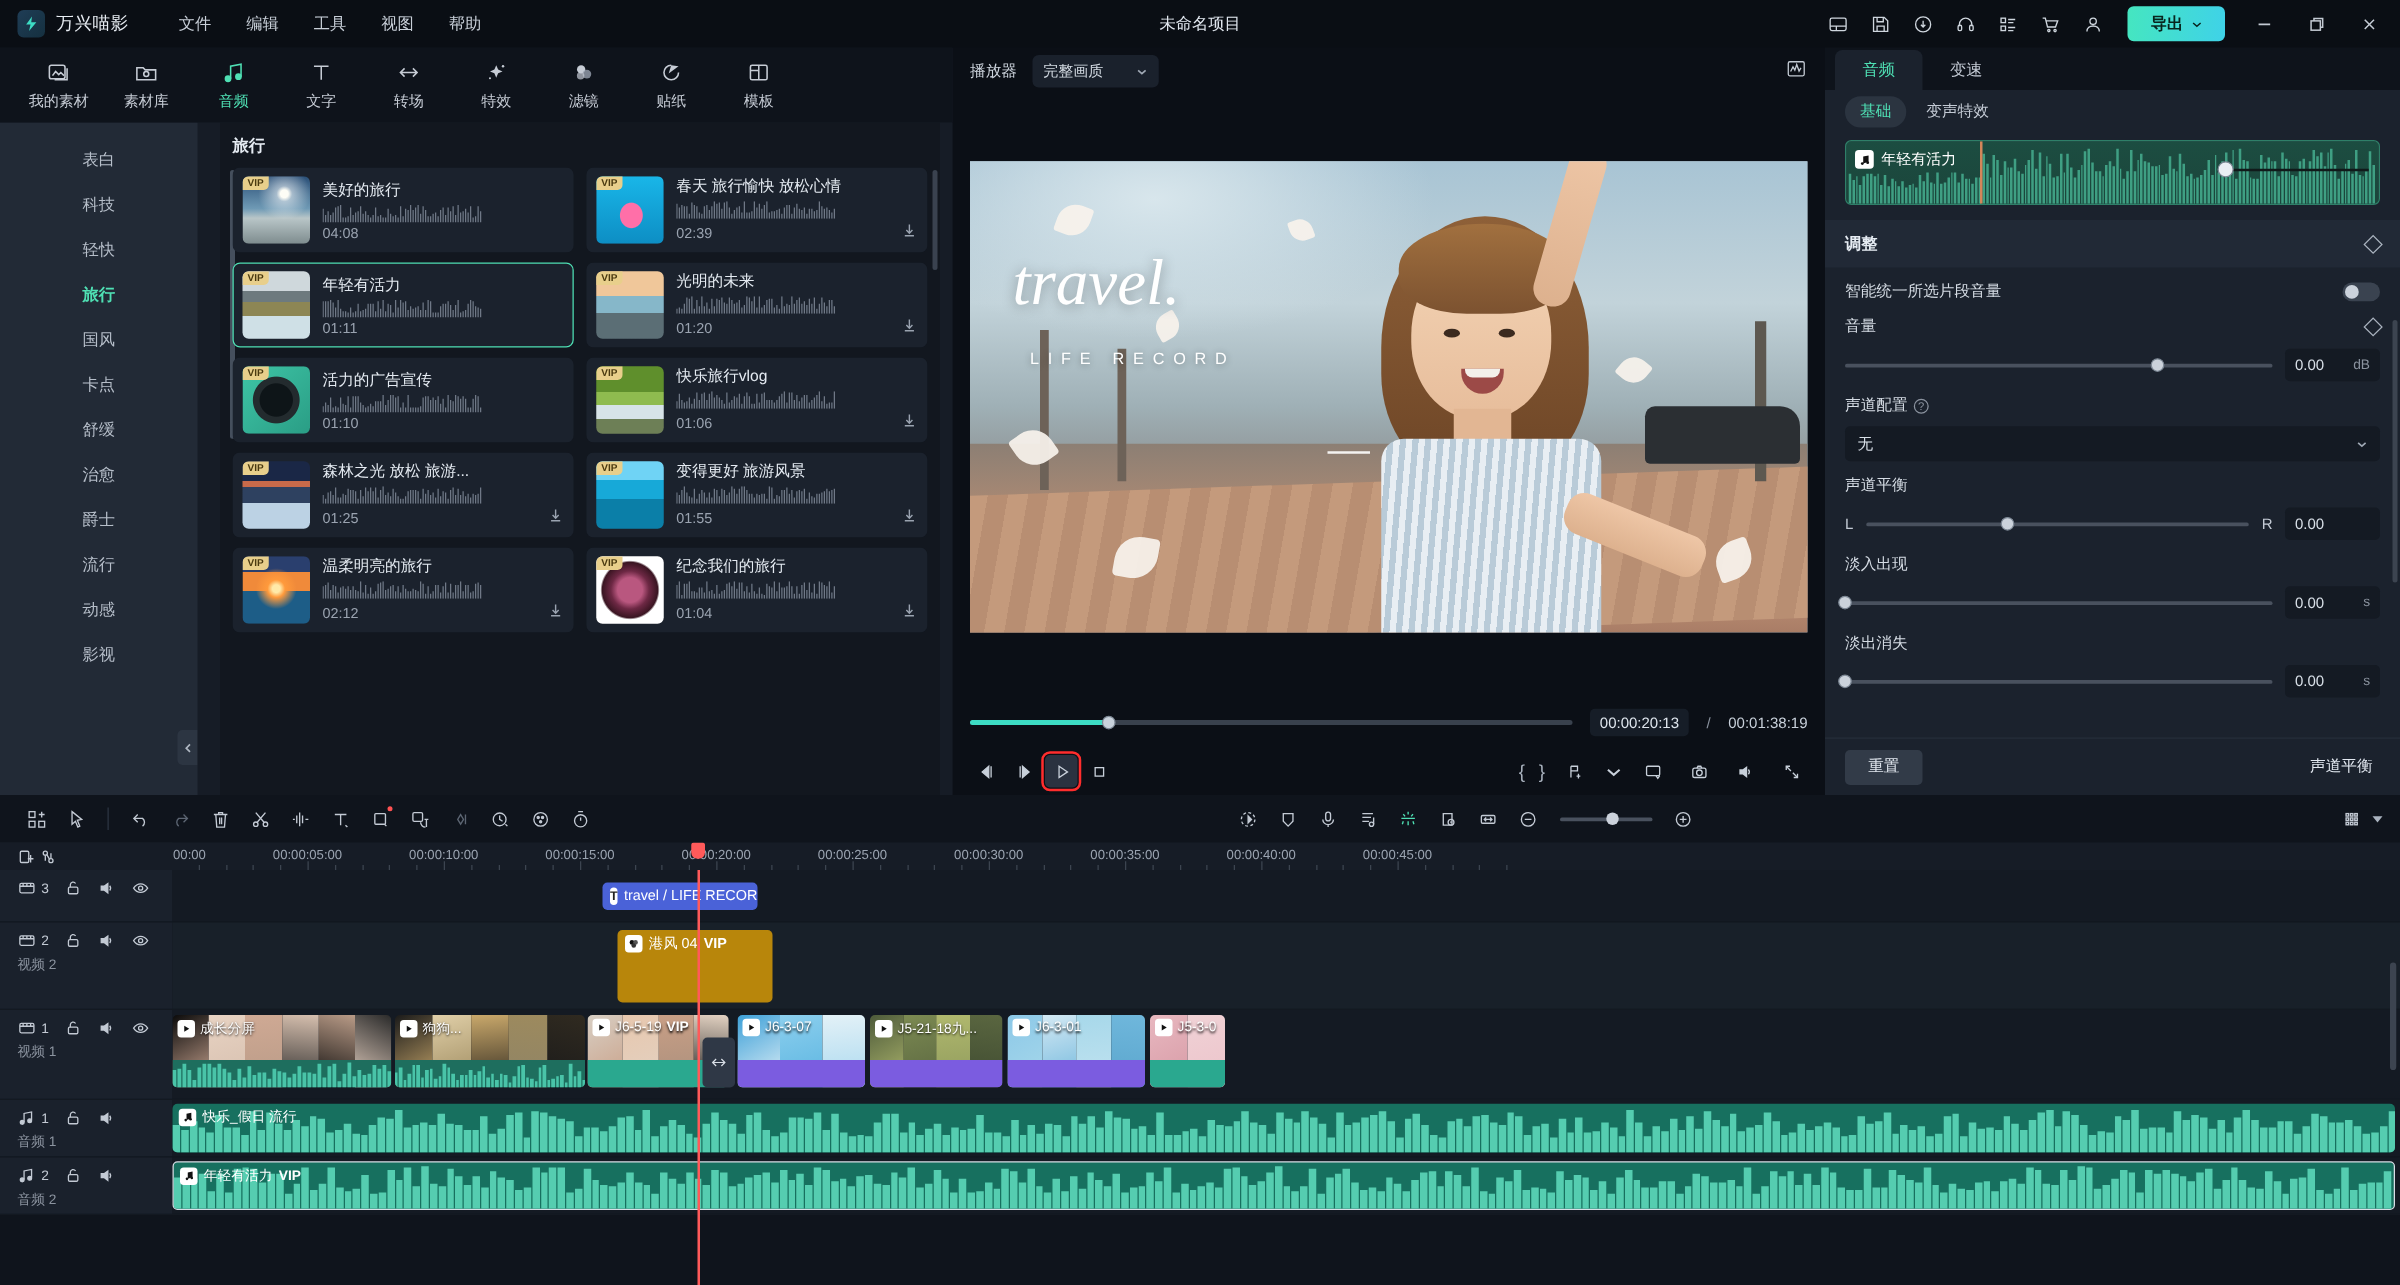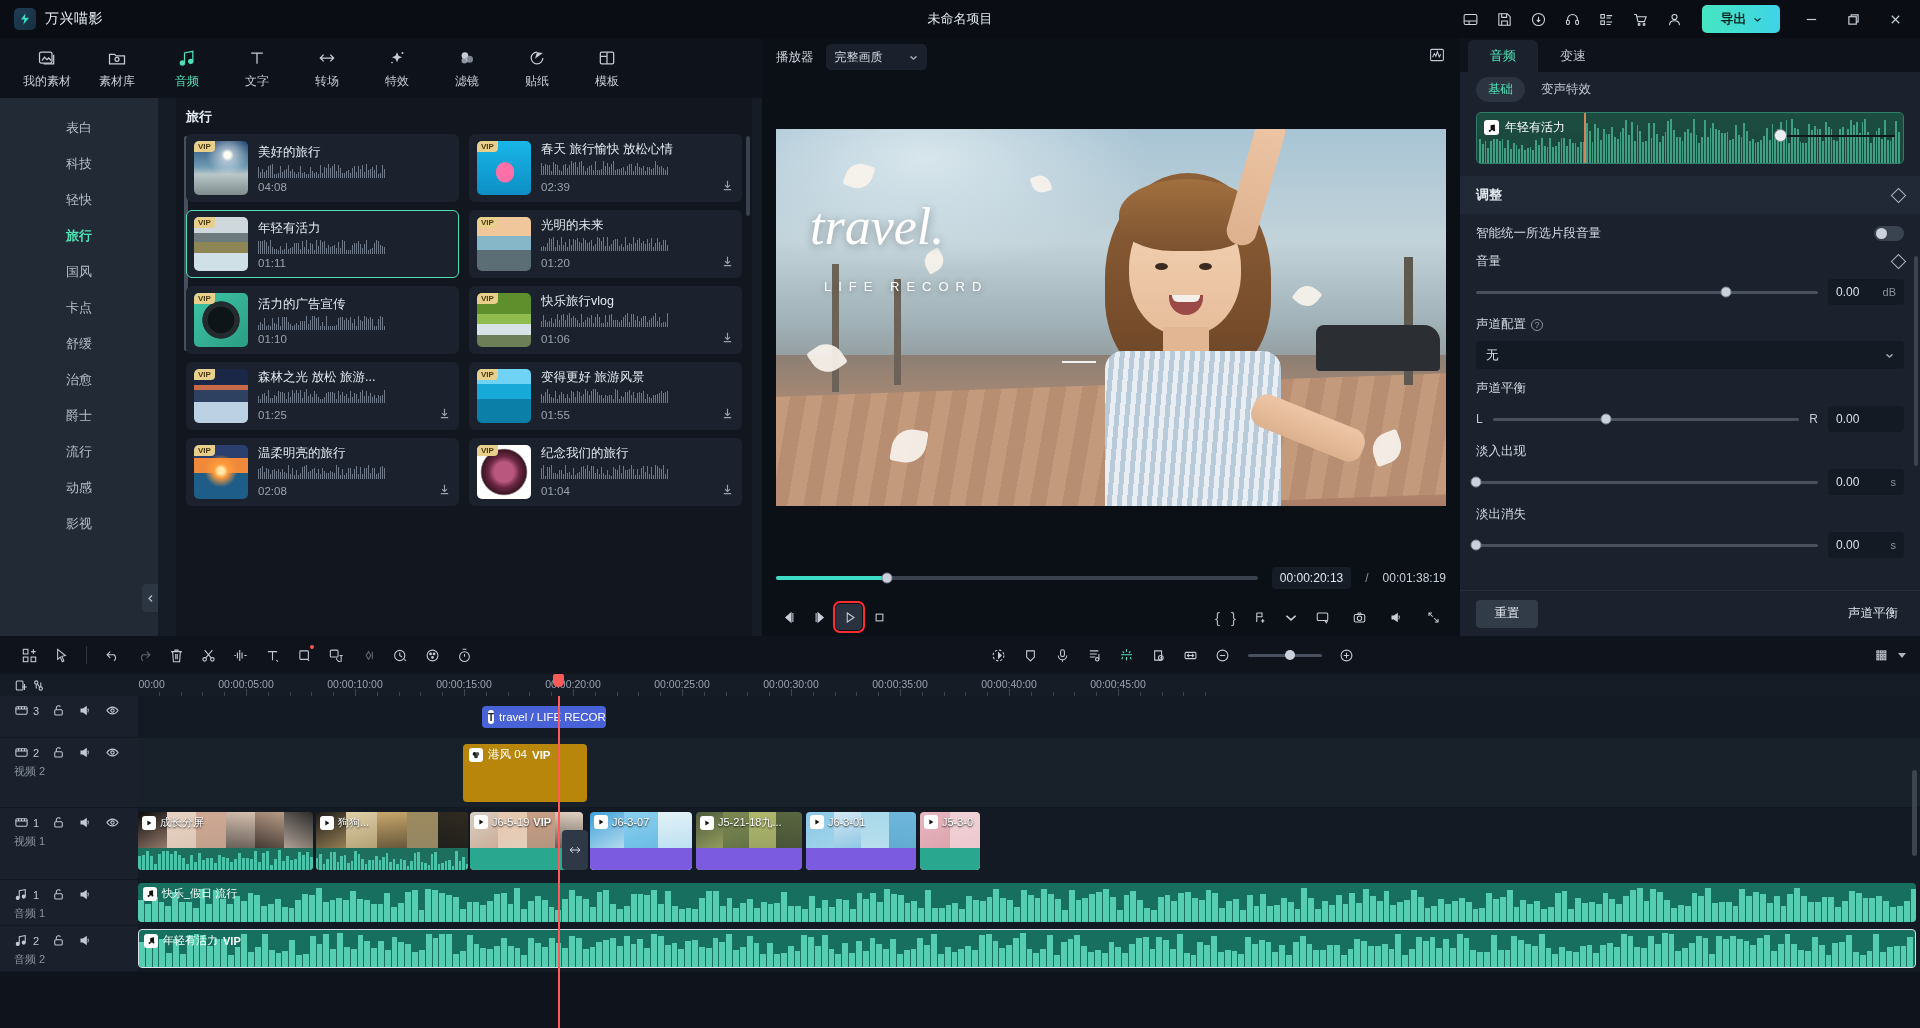--- a/index.html
+++ b/index.html
@@ -323,20 +323,27 @@
 <div class="app">
 
   <div class="titlebar">
     <div class="brand">
       <div class="logo">
         <svg viewBox="0 0 24 24">
             <path d="M13 2 L5 13 H11 L9 22 L19 10 H12 Z" fill="#3ddcc4"></path>
           </svg>
       </div>
       <div class="brand-name">万兴喵影</div>
+    </div>
+    <div class="menus">
+      <div class="menu-item">文件</div>
+      <div class="menu-item">编辑</div>
+      <div class="menu-item">工具</div>
+      <div class="menu-item">视图</div>
+      <div class="menu-item">帮助</div>
     </div>
     <div class="project-title">未命名项目</div>
     <div class="tb-right">
       <div class="tb-ico">
           <svg viewBox="0 0 24 24">
             <rect x="3" y="5" width="18" height="14" rx="2"></rect>
             <path d="M3 14h18M10 14v5"></path>
           </svg>
         </div>
       <div class="tb-ico">
@@ -1219,21 +1226,21 @@
                       <i style="height:5.7px"></i>
                       <i style="height:10.4px"></i>
                       <i style="height:10.8px"></i>
                       <i style="height:4.9px"></i>
                       <i style="height:5.2px"></i>
                       <i style="height:11.3px"></i>
                       <i style="height:13.0px"></i>
                       <i style="height:10.3px"></i>
                     </div>
                     <div class="c-bot">
-                      <span class="c-dur">02:08</span>
+                      <span class="c-dur">02:12</span>
                       <span class="dl"><svg viewBox="0 0 16 16">
                           <path d="M8 2v8M5 7.5 8 10.5l3-3M3.5 13h9"></path>
                         </svg></span>
                     </div>
                   </div>
                 </div>
                 <div class="card">
                   <div class="thumb" style="background:radial-gradient(circle at 50% 50%, #b9577f 0 26%, #6d2844 40%, #3a1522 58%, #ffffff 62%);background-size:cover;">
                     <span class="vip">VIP</span>
                   </div>
@@ -2028,21 +2035,21 @@
                 <path d="M13 7.5a4 4 0 0 1 0 5"></path>
               </svg>
             <svg viewBox="0 0 20 20">
                 <path d="M2.5 10S5.5 5.5 10 5.5 17.5 10 17.5 10 14.5 14.5 10 14.5 2.5 10 2.5 10z"></path>
                 <circle cx="10" cy="10" r="2.2"></circle>
               </svg>
           </div>
           <div class="t-name">视频 2</div>
         </div>
         <div class="t-body">
-          <div class="clip clip-sticker" style="left:325px;top:6px;width:124px;height:58px">
+          <div class="clip clip-sticker" style="left:356px;top:6px;width:124px;height:58px">
             <div class="hd">
               <span class="mk">
                   <svg viewBox="0 0 14 14">
                     <circle cx="5" cy="5.5" r="2.6" fill="#111"></circle>
                     <circle cx="9" cy="5.5" r="2.6" fill="#555"></circle>
                     <circle cx="7" cy="9" r="2.6" fill="#333"></circle>
                   </svg>
                 </span>
               <span>港风 04</span>
               <span class="vipb">VIP</span>

